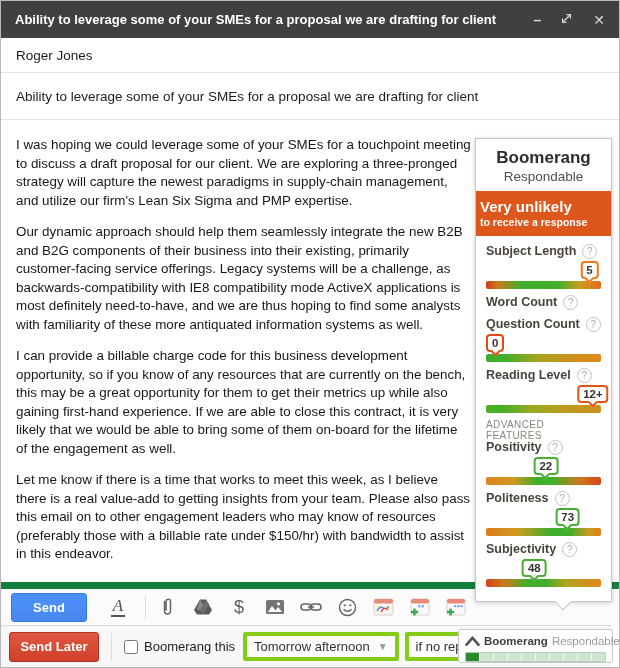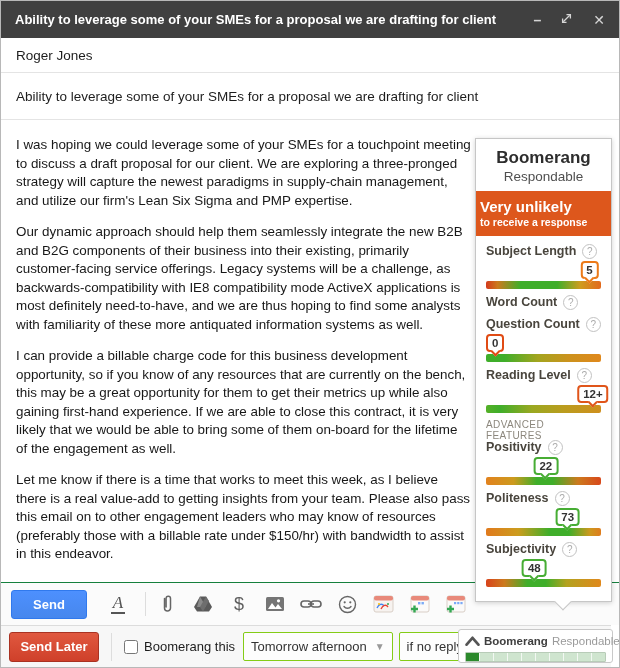--- a/index.html
+++ b/index.html
@@ -40,21 +40,21 @@
   .email-body {
     position:absolute; top:120px; left:0; right:0; bottom:85px;
     padding:15px 15px 0; overflow:hidden;
     font-size:13.4px; line-height:18.5px; color:#181818;
   }
   .email-body p { width:456px; margin-bottom:13px; }
 
   
   .toolbar {
     position:absolute; left:0; right:0; bottom:42px; height:43px;
-    border-top:1px solid #15803d; background:#fbfbfb;
+    border-top:7px solid #15803d; background:#fbfbfb;
     display:flex; align-items:center; padding:0 10px;
   }
   .send-btn {
     width:76px; height:29px; cursor:pointer;
     background:linear-gradient(#4d90fe,#4787ed); border:1px solid #3079ed;
     border-radius:3px; color:#fff; font-weight:bold; font-size:13px;
     font-family:inherit;
   }
   .toolbar-icons { display:flex; align-items:center; margin-left:20px; }
   .ticon {
@@ -80,21 +80,21 @@
     width:90px; height:30px; cursor:pointer;
     background:linear-gradient(#e0583f,#cf402a); border:1px solid #a93222;
     border-radius:3px; color:#fff; font-weight:bold; font-size:13px;
     font-family:inherit;
   }
   .bdivider { width:1px; height:28px; background:#ddd; margin:0 12px; }
   .boomerang-check { width:14px; height:14px; cursor:pointer; }
   .boomerang-check-label { font-size:13px; color:#1d1d1d; margin:0 8px 0 6px; white-space:nowrap; }
   .dropdown {
     display:flex; align-items:center; justify-content:space-between;
-    height:29px; border:1px solid #84cc16; background:#fdfdfd; border-radius:2px;
+    height:29px; border:4px solid #84cc16; background:#fdfdfd; border-radius:2px;
     padding:0 7px; font-size:13px; color:#333; cursor:pointer; margin-right:6px;
     white-space:nowrap;
   }
   .dropdown .caret { color:#999; font-size:10px; margin-left:8px; }
   .dd-schedule { min-width:127px; }
   .dd-condition { min-width:82px; }
   .help-envelope { margin-left:6px; cursor:pointer; position:relative; width:27px; height:23px; }
   .help-envelope .qmark {
     position:absolute; left:0; top:1px; width:100%; text-align:center;
     color:#fff; font-weight:bold; font-size:14px;

